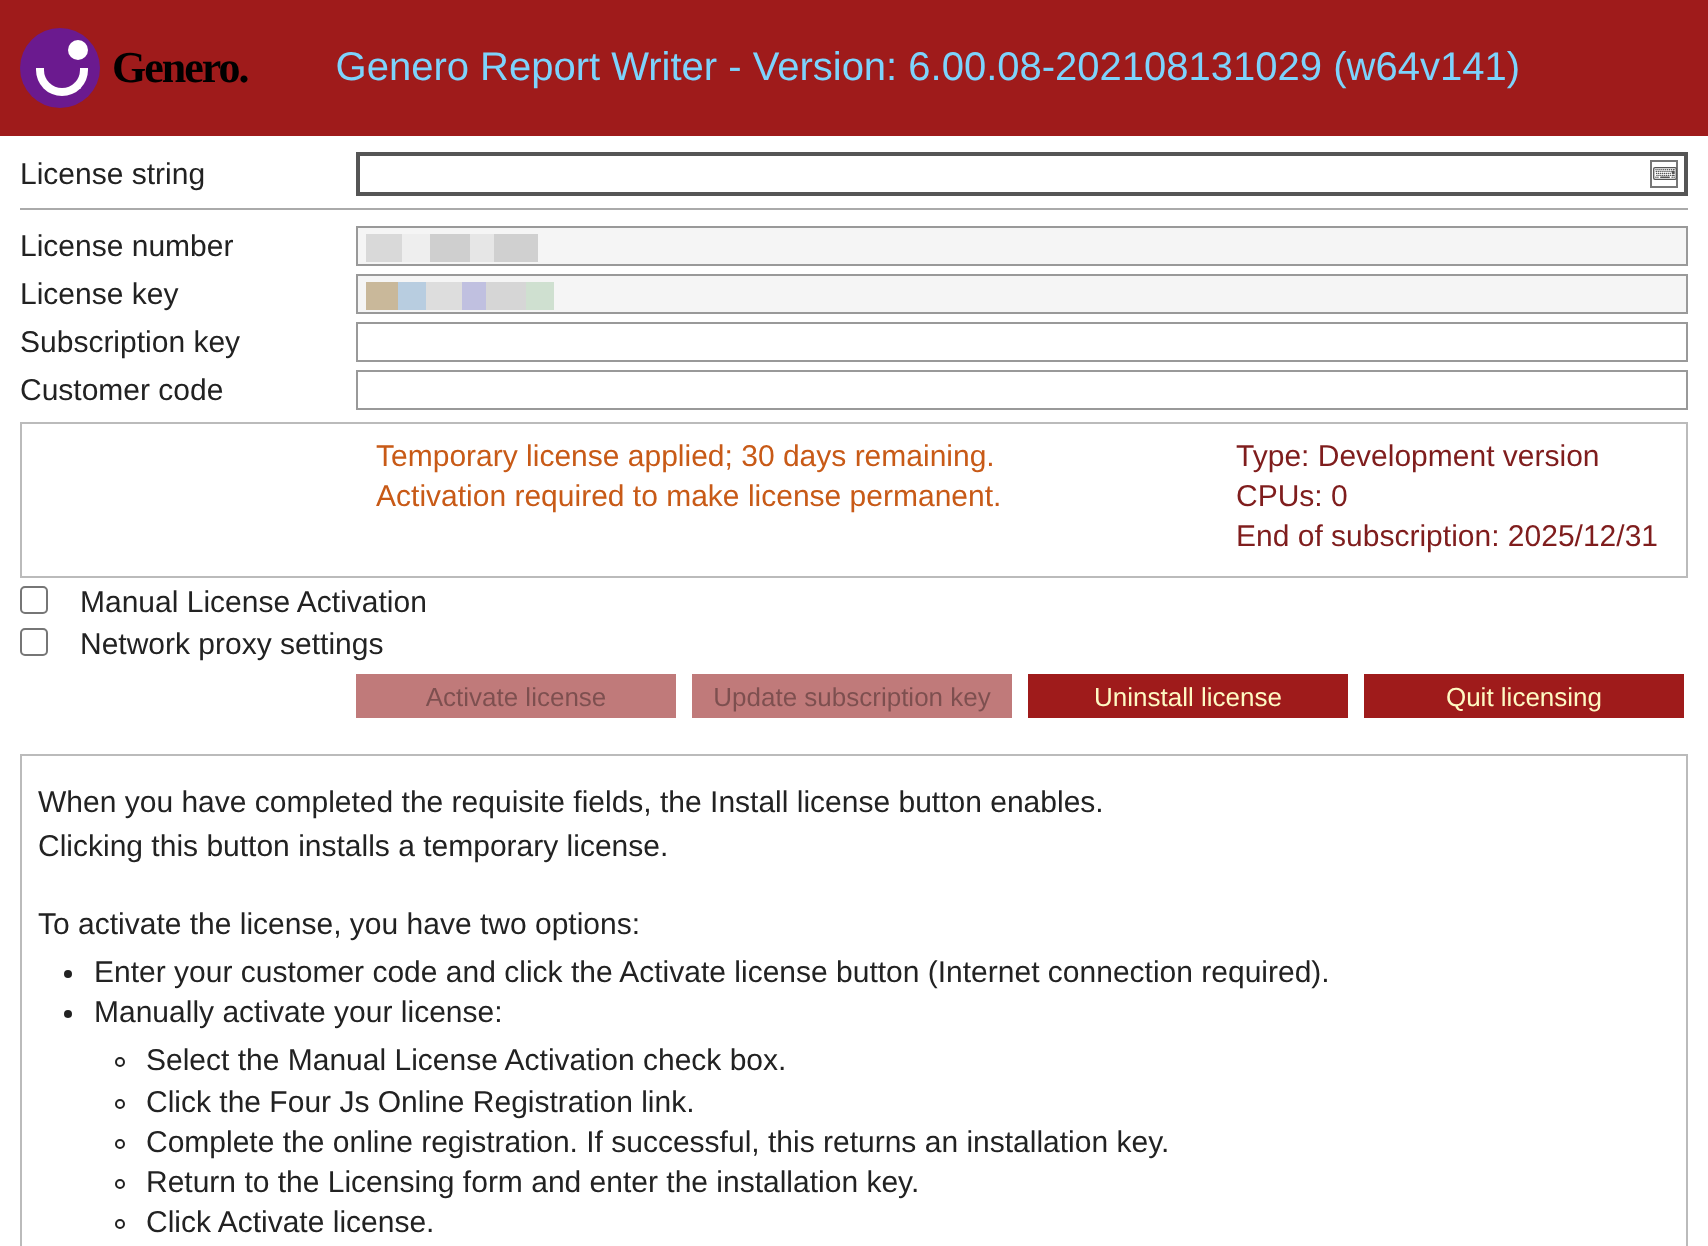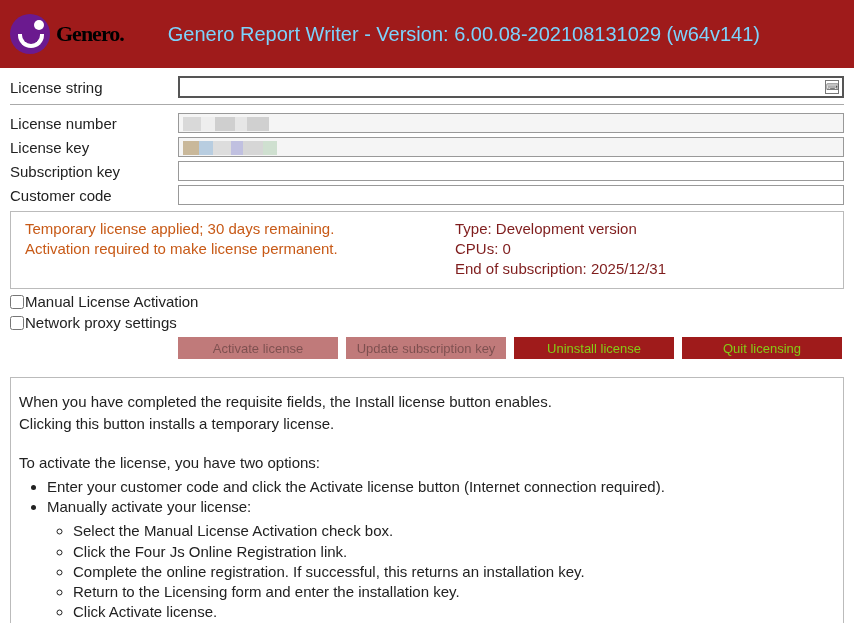--- a/index.html
+++ b/index.html
@@ -106,29 +106,29 @@
       border: none;
       border-top: 1px solid #aaa;
       margin: 6px 0 8px 0;
     }
     .status-box {
       border: 1px solid #bbb;
       padding: 8px 14px 8px 14px;
       display: flex;
       gap: 30px;
       font-size: 15px;
+      justify-content: flex-end;
     }
     .status-left { color: #c85a17; min-width: 400px; }
     .status-left div { margin-bottom: 3px; }
     .status-right { color: #7f1d1d; }
     .status-right div { margin-bottom: 3px; }
     .check-row {
       display: flex;
-      align-items: center;
-      gap: 1px;
+      gap: 16px;
       margin-top: 4px;
       font-size: 15px;
     }
     .check-row input { width: 14px; height: 14px; }
     .button-row {
       display: flex;
       gap: 8px;
       justify-content: flex-end;
       margin-top: 6px;
       padding-right: 2px;
@@ -142,21 +142,21 @@
       color: #000;
       text-align: center;
     }
     .btn.disabled {
       background: #c07a7a;
       color: rgba(0,0,0,0.35);
       cursor: default;
     }
     .btn.enabled {
       background: #9f1b1b;
-      color: #84cc16;
+      color: #fef9c3;
     }
     .help-box {
       border: 1px solid #bbb;
       padding: 14px 8px;
       margin-top: 18px;
       font-size: 15px;
       line-height: 1.35;
     }
     .help-box p { margin-bottom: 2px; }
     .help-box .gap { height: 16px; }

